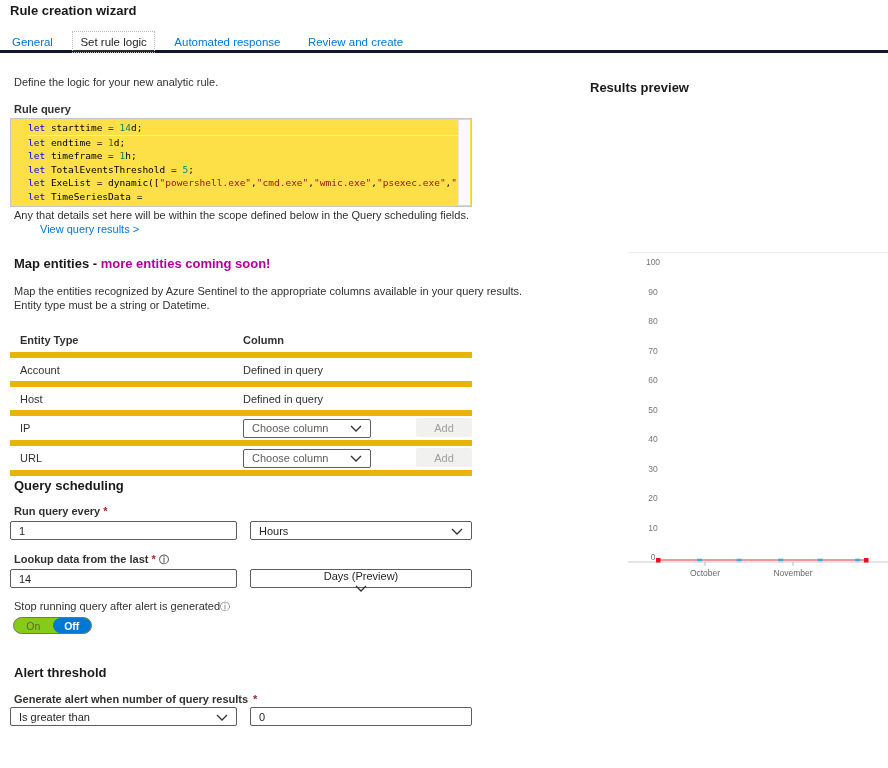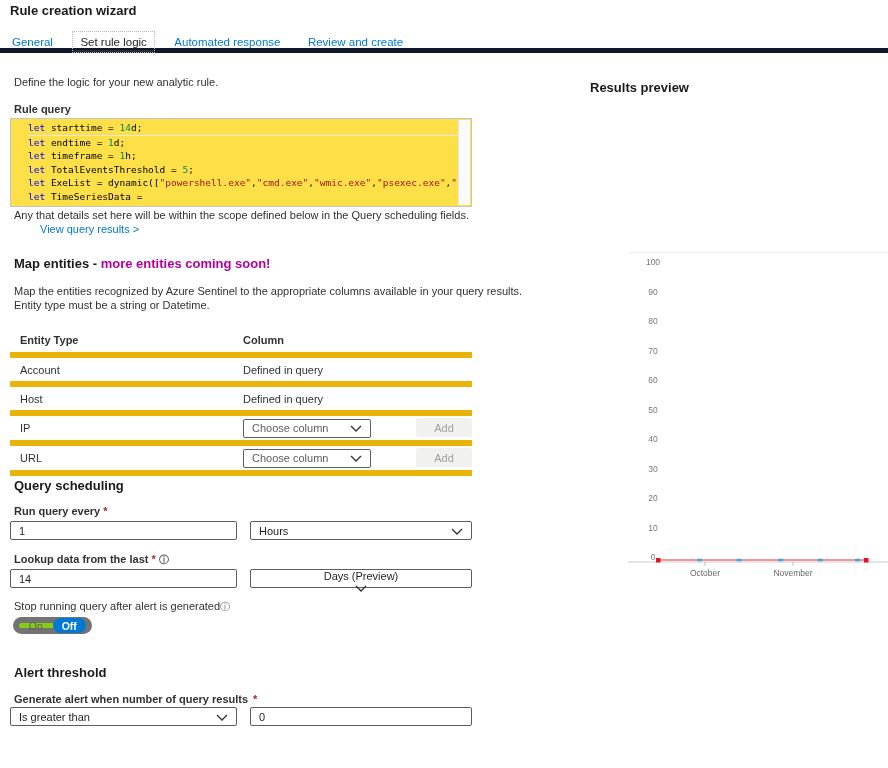--- a/index.html
+++ b/index.html
@@ -3,21 +3,21 @@
 <meta charset="utf-8">
 <style>
   html,body{margin:0;padding:0;}
   body{
     width:888px;height:768px;background:#ffffff;position:relative;overflow:hidden;
     font-family:"Liberation Sans","DejaVu Sans",sans-serif;color:#323130;
   }
   .abs{position:absolute;}
   
   .page-title{left:10px;top:3px;font-size:13px;font-weight:700;color:#1a1a1a;}
-  .tabbar{left:0;top:31px;width:888px;height:22px;border-bottom:5px solid #0f172a;padding-left:5px;box-sizing:border-box;}
+  .tabbar{left:0;top:31px;width:888px;height:22px;border-bottom:3px solid #0f172a;padding-left:5px;box-sizing:border-box;}
   .tab{display:inline-block;font-size:11.5px;color:#0078d4;padding:4px 7px 3px 7px;margin-right:9px;cursor:pointer;position:relative;top:1px;}
   .tab.active{color:#262626;border-bottom:2px solid #2b2b2b;outline:1px dotted #b8b8b8;padding-bottom:2px;}
   
   .body-text{font-size:11px;color:#323130;line-height:13.5px;}
   .field-label{font-size:11px;font-weight:700;color:#323130;}
   .section-heading{font-size:13px;font-weight:700;color:#1a1a1a;}
   .req{color:#a4262c;}
   .info-ic{color:#605e5c;font-size:10px;font-style:normal;}
   .link{color:#0078d4;font-size:11px;cursor:pointer;text-decoration:none;margin-left:26px;}
   .purple{color:#b4009e;}
@@ -49,21 +49,21 @@
   }
   .text-input{padding:0 8px;width:227px;}
   input.text-input{outline:none;}
   .select-box{padding:0 8px;justify-content:space-between;cursor:pointer;}
   .select-text{color:#201f1e;}
   .select-text.placeholder{color:#605e5c;}
   .sel-small{width:128px;height:19px;margin-left:10px;}
   .add-btn{position:absolute;left:406px;top:2px;width:56px;height:19px;background:#f1f1f0;border:none;
     color:#a19f9d;font-size:11px;border-radius:2px;font-family:"Liberation Sans","DejaVu Sans",sans-serif;}
   
-  .toggle{left:13px;top:617px;width:79px;height:17px;border:6px solid #737373;border-radius:9px;display:flex;box-sizing:border-box;cursor:pointer;background:#84cc16;}
+  .toggle{left:13px;top:617px;width:79px;height:17px;border:1px solid #737373;border-radius:9px;display:flex;box-sizing:border-box;cursor:pointer;background:#84cc16;}
   .toggle-opt{flex:1;display:flex;align-items:center;justify-content:center;font-size:10.5px;color:#605e5c;}
   .toggle-opt.selected{background:#0078d4;color:#fff;font-weight:700;border-radius:8px;margin:0px;height:15px;align-self:center;}
   
   .chart-svg{left:628px;top:250px;}
   .ylab{font-size:8.5px;fill:#777777;font-family:"Liberation Sans","DejaVu Sans",sans-serif;}
   .xlab{font-size:8.5px;fill:#666666;font-family:"Liberation Sans","DejaVu Sans",sans-serif;}
 </style>
 </head>
 <body>
 

